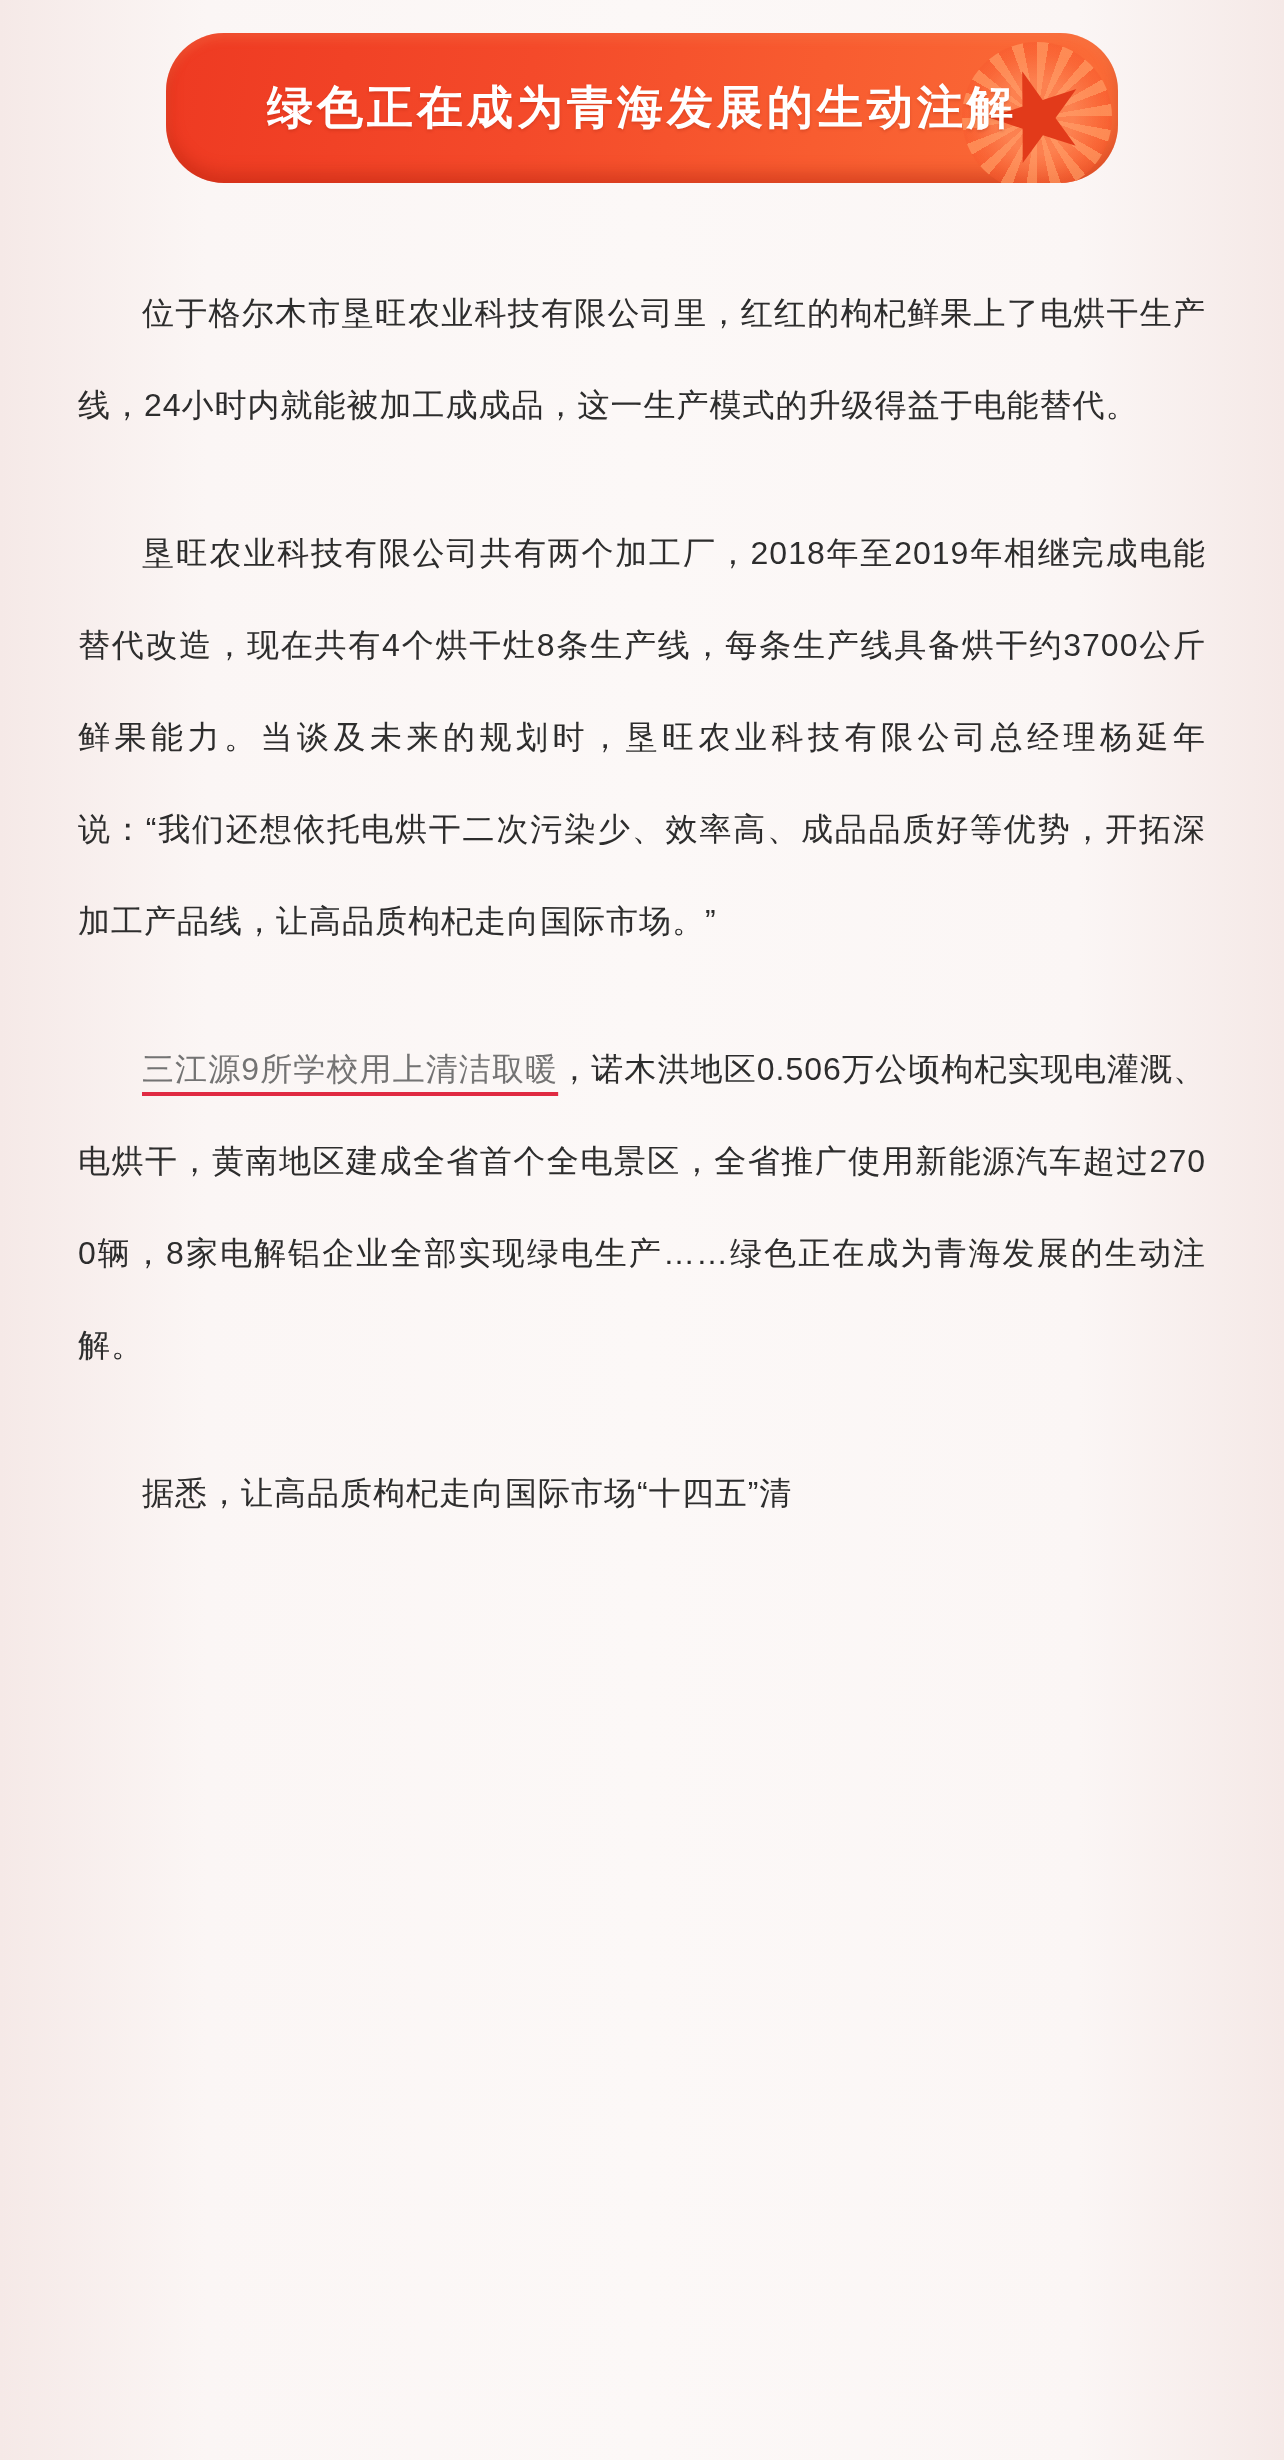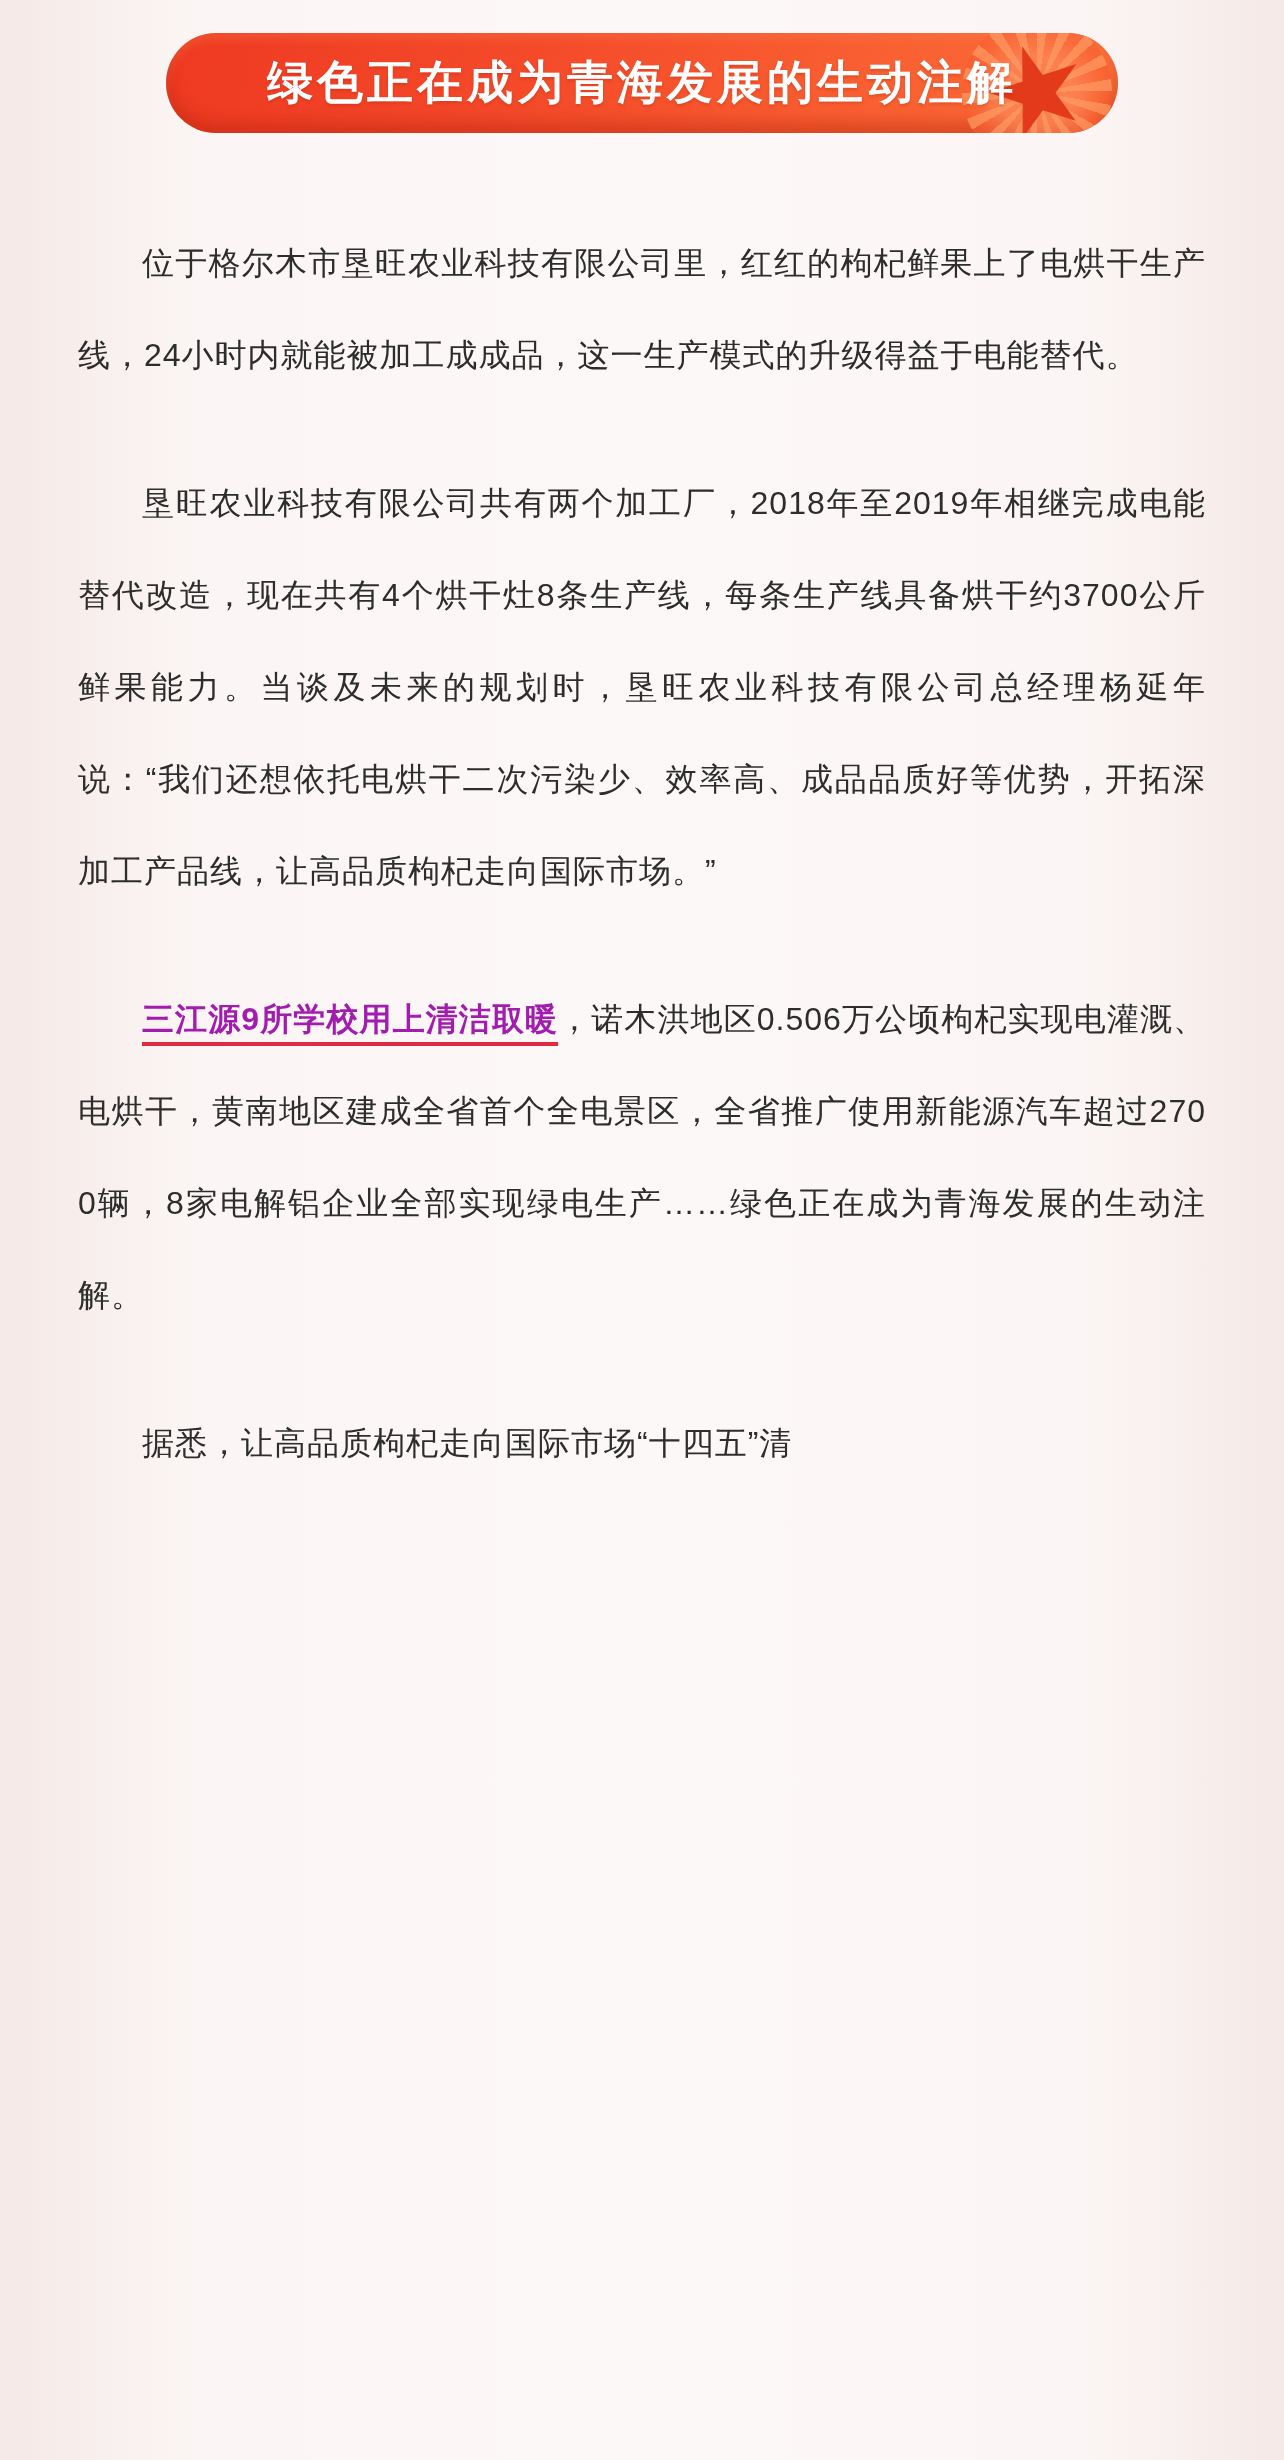--- a/index.html
+++ b/index.html
@@ -12,21 +12,21 @@
       linear-gradient(90deg, #f5e9e7 0%, #fbf6f5 16%, #fcf8f7 50%, #fbf6f5 84%, #f5e9e7 100%),
       #faf4f2;
   }
   .page { position: relative; width: 1284px; height: 2460px; }
 
   
   .banner {
     position: relative;
     margin: 33px auto 0 auto;
     width: 952px;
-    height: 100px;
+    height: 150px;
     border-radius: 58px;
     background: linear-gradient(100deg, #ee3a22 0%, #f44a2a 38%, #f85c30 68%, #fb6d38 100%);
     box-shadow: inset 0 -10px 16px rgba(168, 28, 10, 0.38), inset 0 6px 10px rgba(255,150,100,0.25);
     display: flex;
     align-items: center;
     justify-content: center;
     overflow: hidden;
   }
   .banner-text {
     color: #ffffff;
@@ -74,22 +74,22 @@
     line-height: 92px;
     text-align: justify;
     letter-spacing: 1px;
   }
   .article p {
     margin: 0 0 56px 0;
     text-indent: 2em;
     word-break: break-all;
   }
   .red-link {
-    color: #a21caf;
-    font-weight: bold;
+    color: #737373;
+    font-weight: normal;
     text-decoration: underline;
     text-decoration-color: #e02a42;
     text-decoration-thickness: 4px;
     text-underline-offset: 12px;
     cursor: pointer;
   }
 </style>
 </head>
 <body>
 

